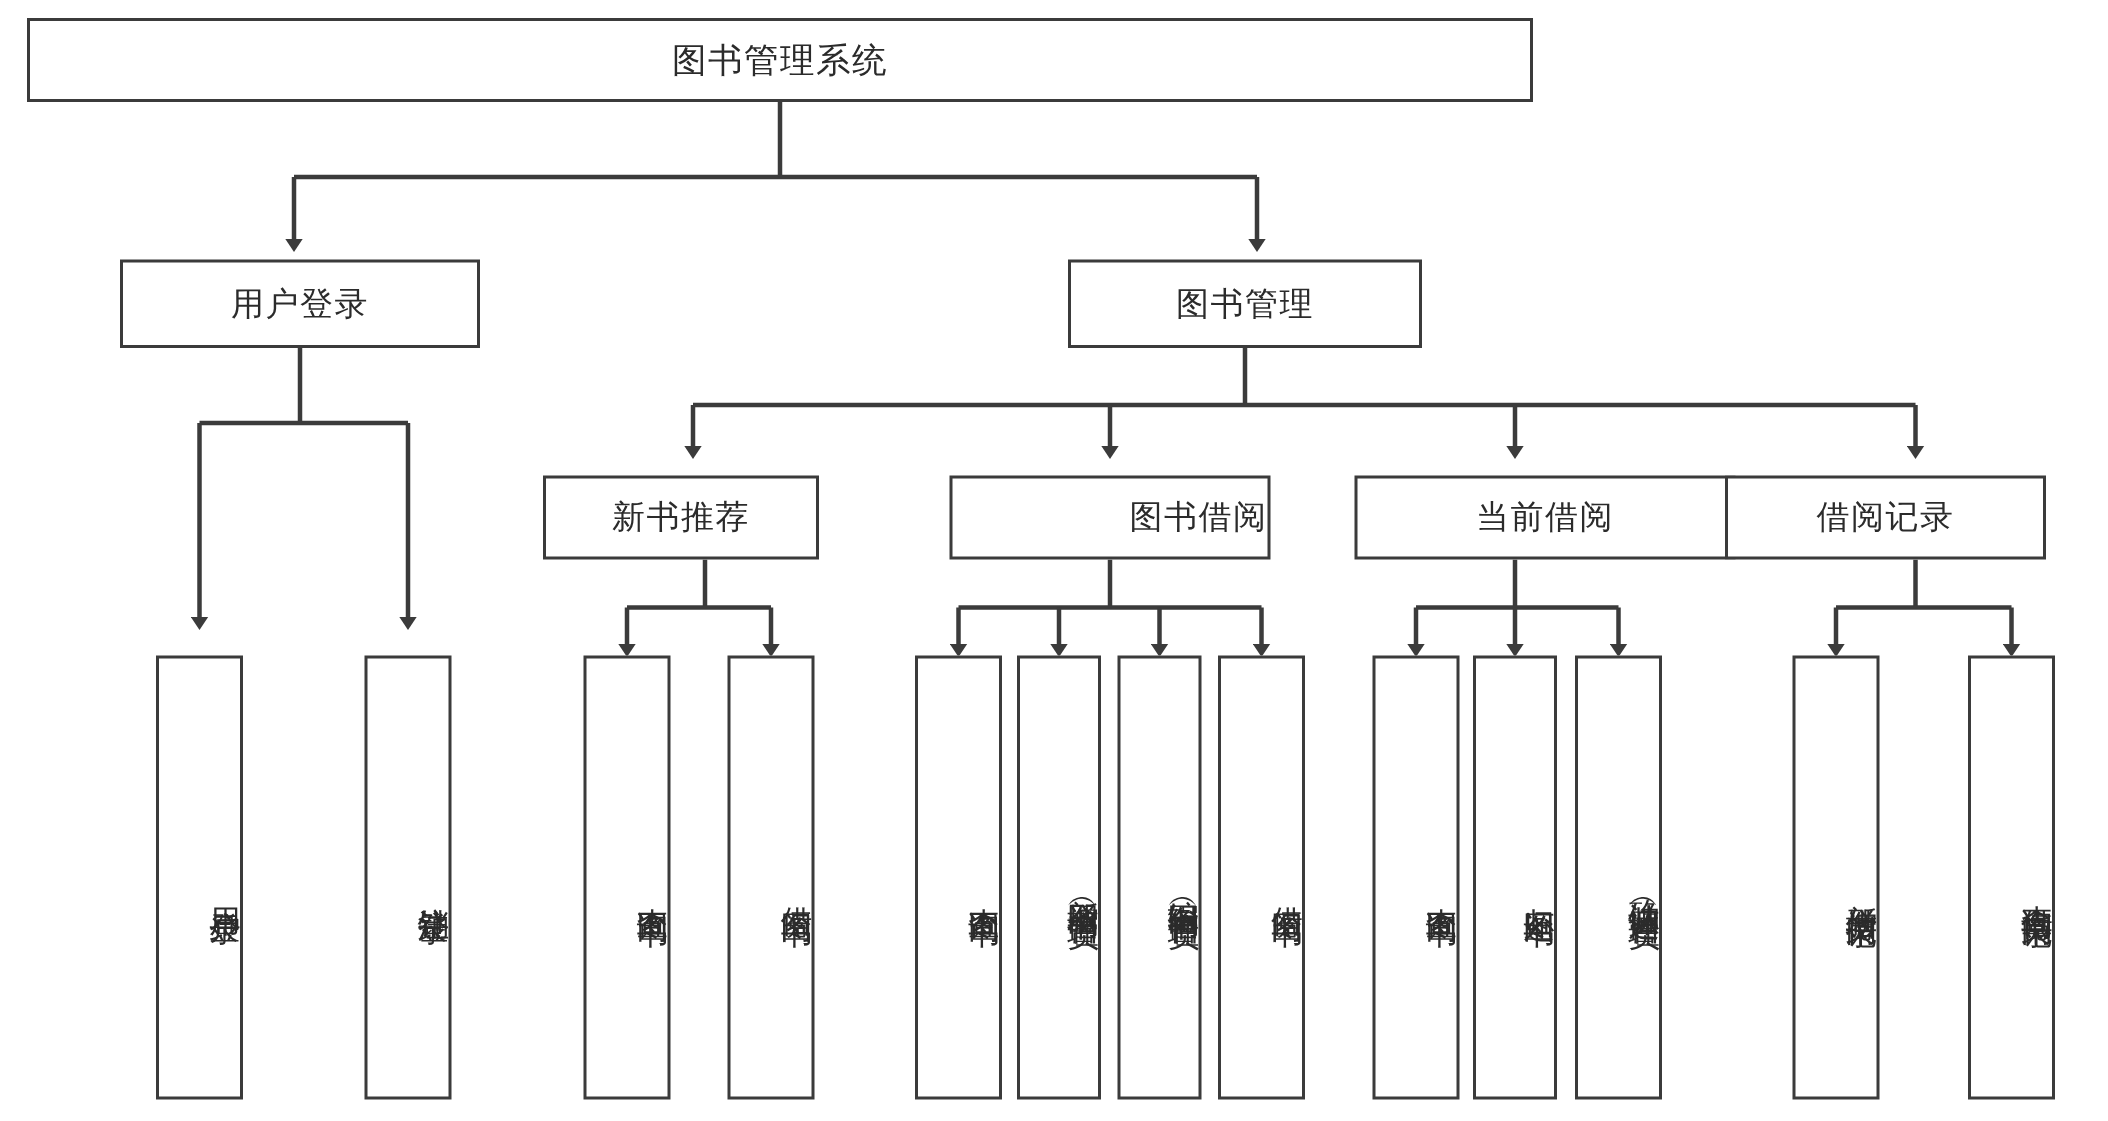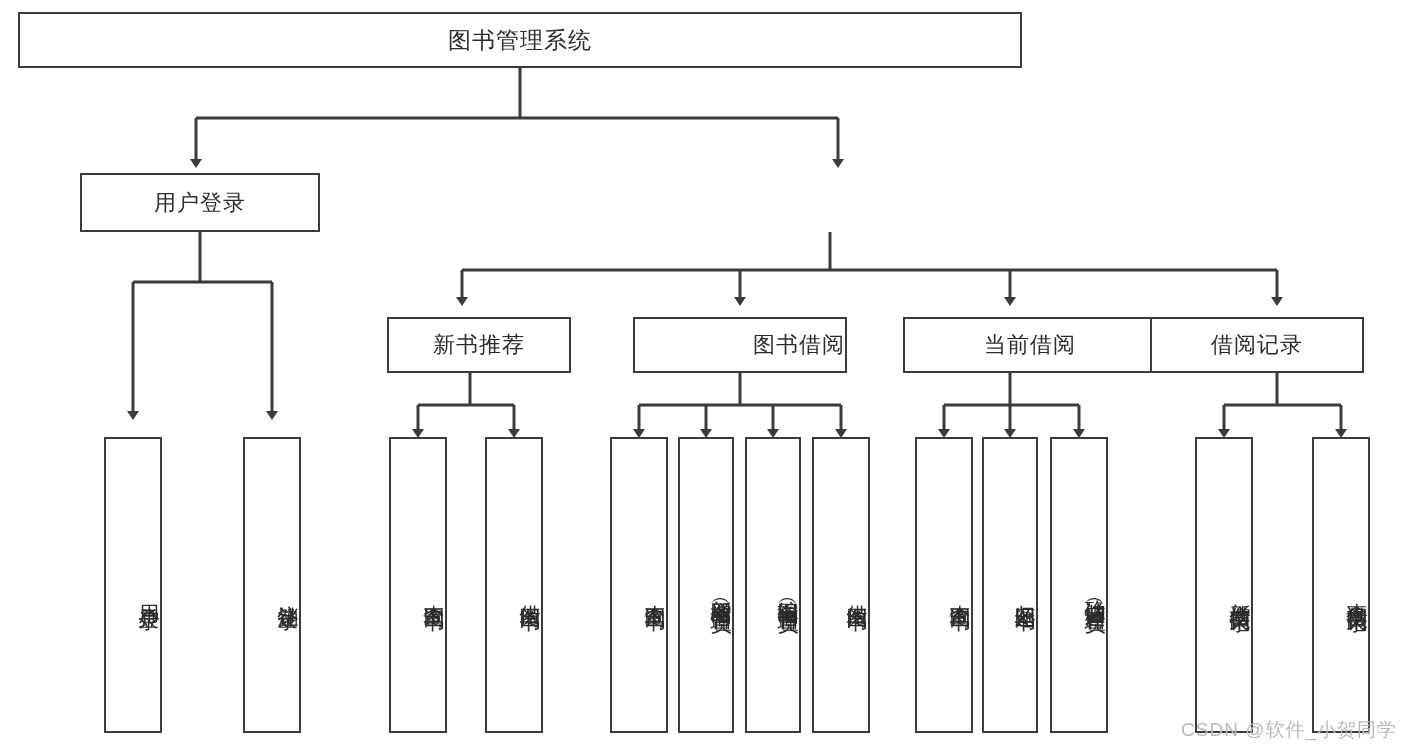--- a/index.html
+++ b/index.html
@@ -124,22 +124,25 @@
     </g>
   </svg>
 
   <div class="node root h" style="left:18px; top:12px; width:1004px; height:56px;">
     <span>图书管理系统</span>
   </div>
 
   <div class="node h" style="left:80px; top:173px; width:240px; height:59px;">
     <span>用户登录</span>
   </div>
+  <div class="node h" style="left:712px; top:173px; width:236px; height:59px;">
+    <span>图书管理</span>
+  </div>
 
-  <div class="node h" style="left:362px; top:317px; width:184px; height:56px;margin-left:25px;">
+  <div class="node h" style="left:362px; top:317px; width:184px; height:56px;">
     <span>新书推荐</span>
   </div>
   <div class="node h" style="left:633px; top:317px; width:214px; height:56px;justify-content:flex-end;">
     <span>图书借阅</span>
   </div>
   <div class="node h" style="left:903px; top:317px; width:254px; height:56px;">
     <span>当前借阅</span>
   </div>
   <div class="node h" style="left:1150px; top:317px; width:214px; height:56px;">
     <span>借阅记录</span>
@@ -182,15 +185,14 @@
     <span class="vtext">确认归还（管理员）</span>
   </div>
 
   <div class="node v" style="left:1195px; top:437px; width:58px; height:296px;">
     <span class="vtext">新增借阅记录</span>
   </div>
   <div class="node v" style="left:1312px; top:437px; width:58px; height:296px;">
     <span class="vtext">查询借阅记录</span>
   </div>
 
-  <div class="watermark">CSDN @软件_小贺同学</div>
 
 </div>
 
 </body></html>

